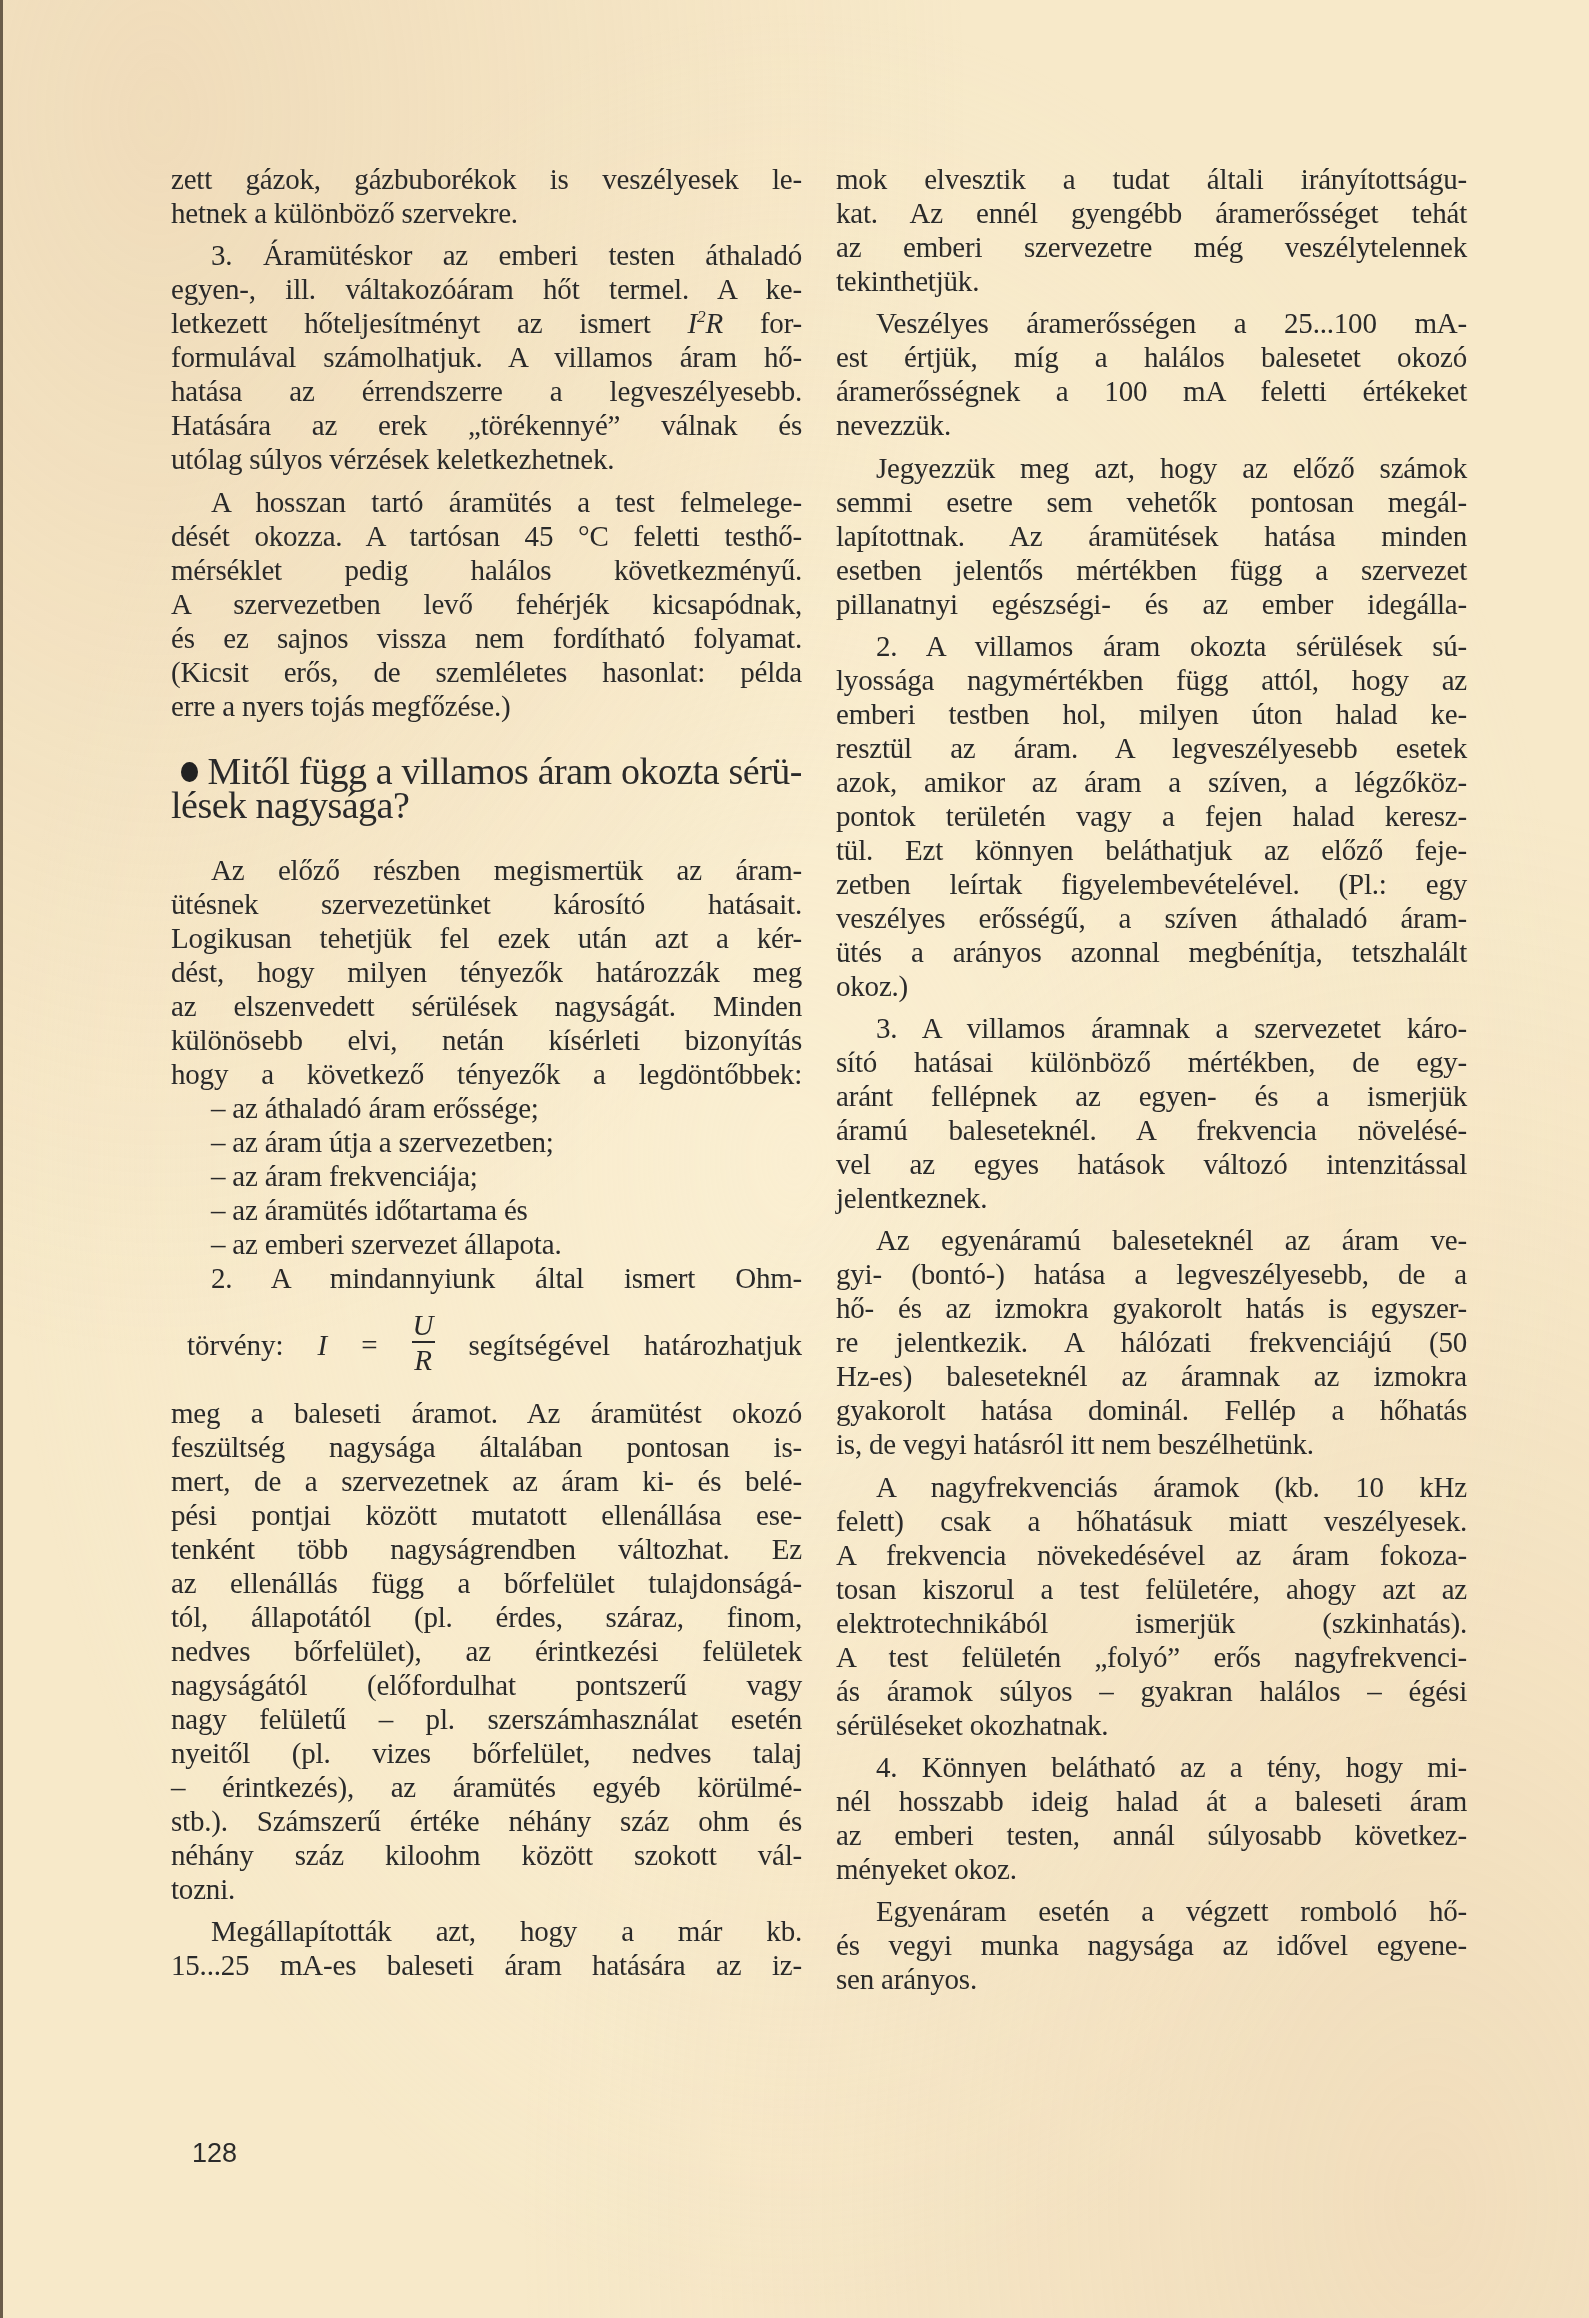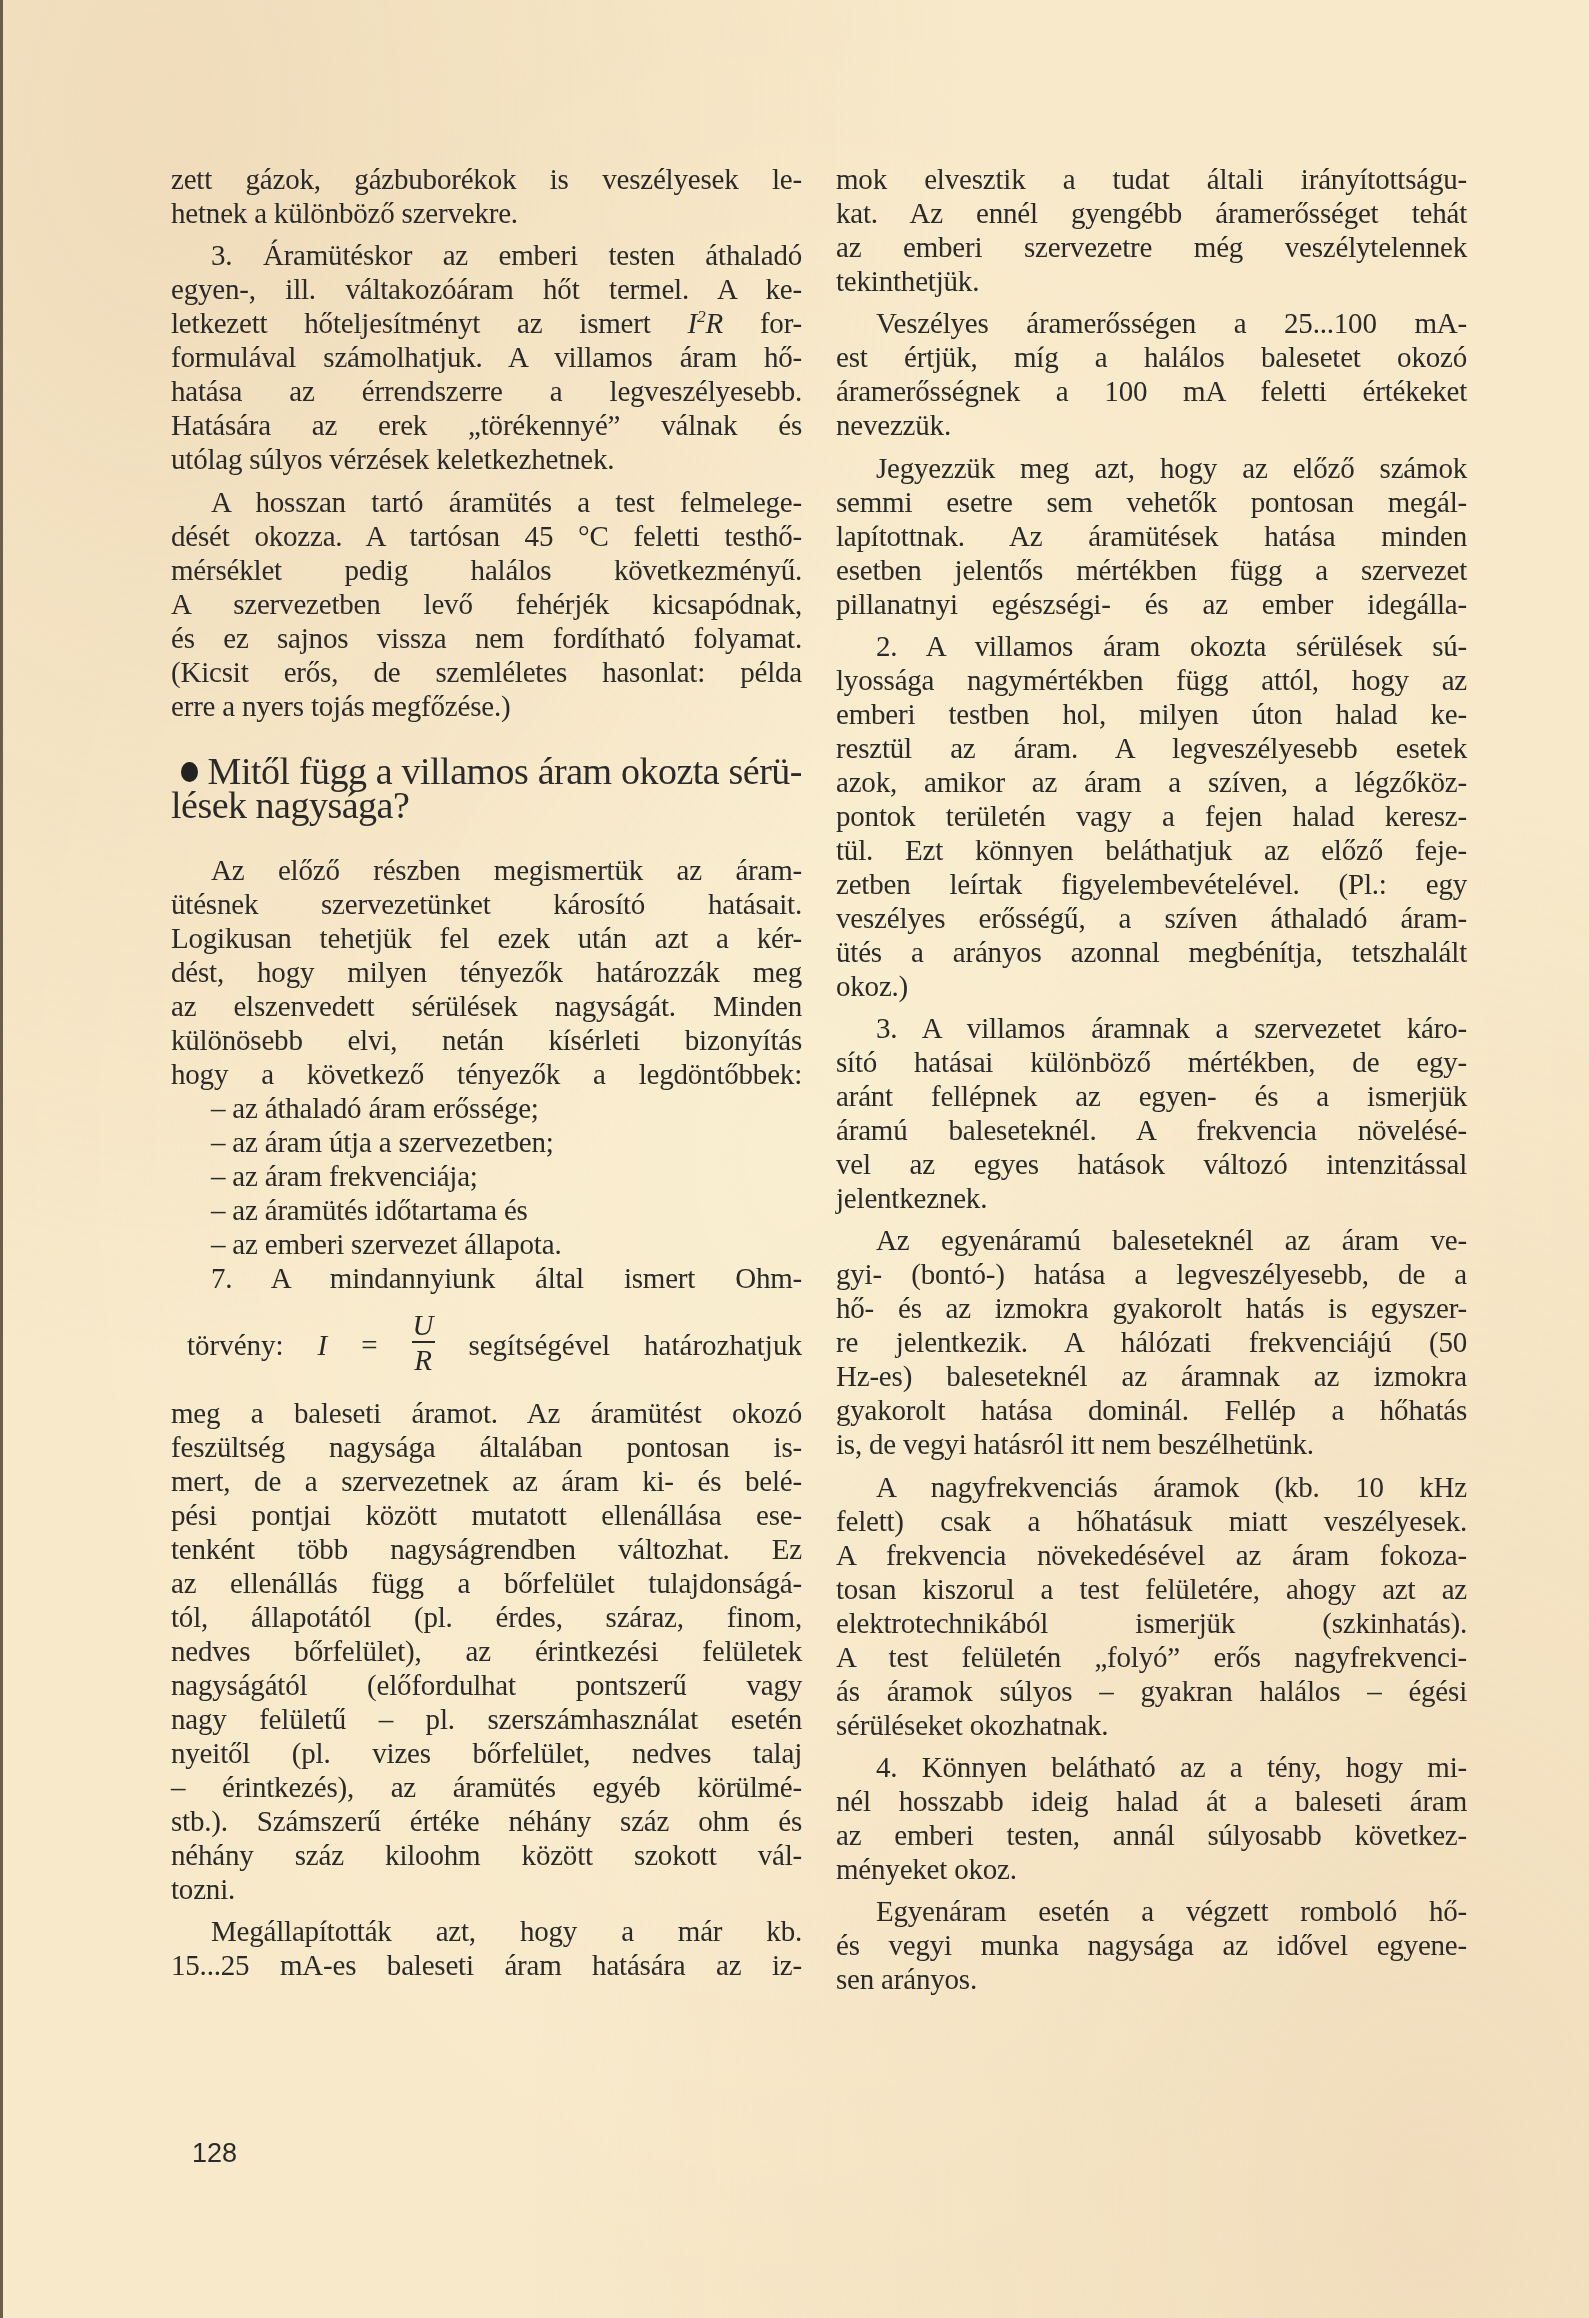--- a/index.html
+++ b/index.html
@@ -89,21 +89,21 @@
     <div class="line">hogy a következő tényezők a legdöntőbbek:</div>
   </div>
   <div>
     <div class="line dash last">– az áthaladó áram erőssége;</div>
     <div class="line dash last">– az áram útja a szervezetben;</div>
     <div class="line dash last">– az áram frekvenciája;</div>
     <div class="line dash last">– az áramütés időtartama és</div>
     <div class="line dash last">– az emberi szervezet állapota.</div>
   </div>
   <div>
-    <div class="line indent">7. A mindannyiunk által ismert Ohm-</div>
+    <div class="line indent">2. A mindannyiunk által ismert Ohm-</div>
     <div class="formula-line">
       <div class="row">
         <span>törvény:</span>
         <span class="ital">I</span>
         <span>=</span>
         <span class="frac">
           <span class="num">U</span>
           <span class="bar"></span>
           <span class="den">R</span>
         </span>

